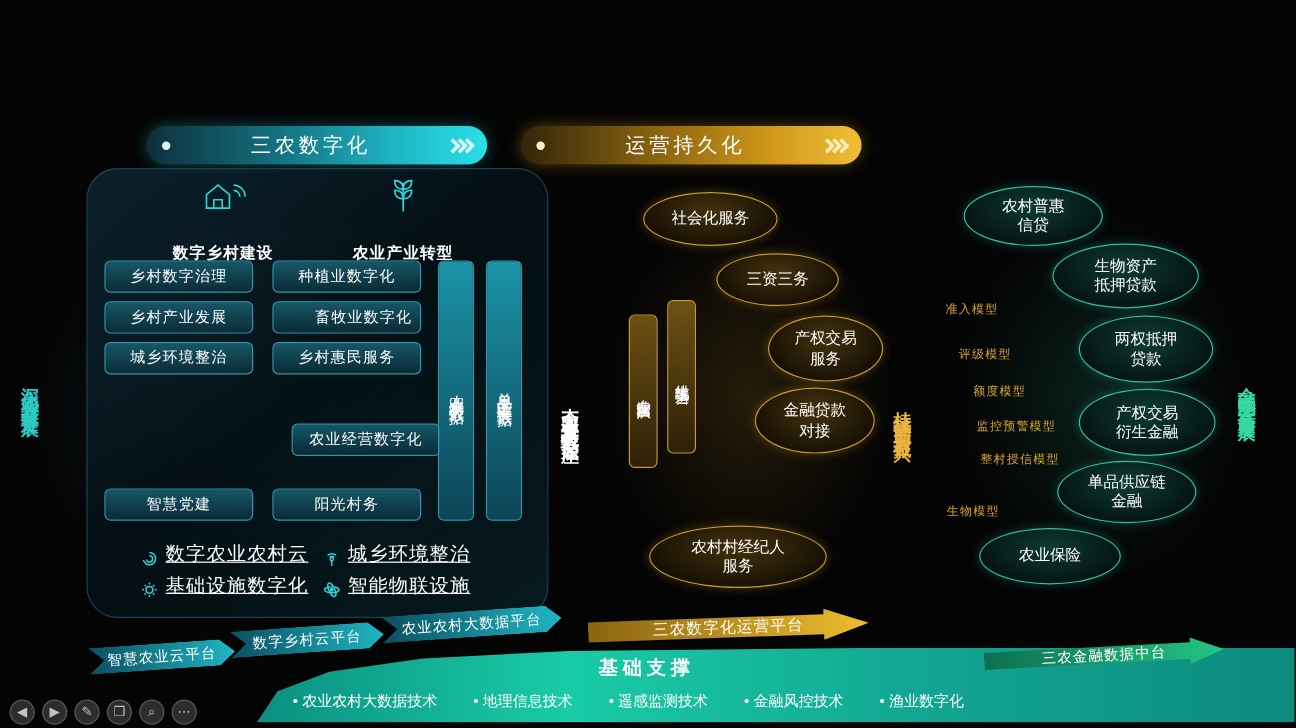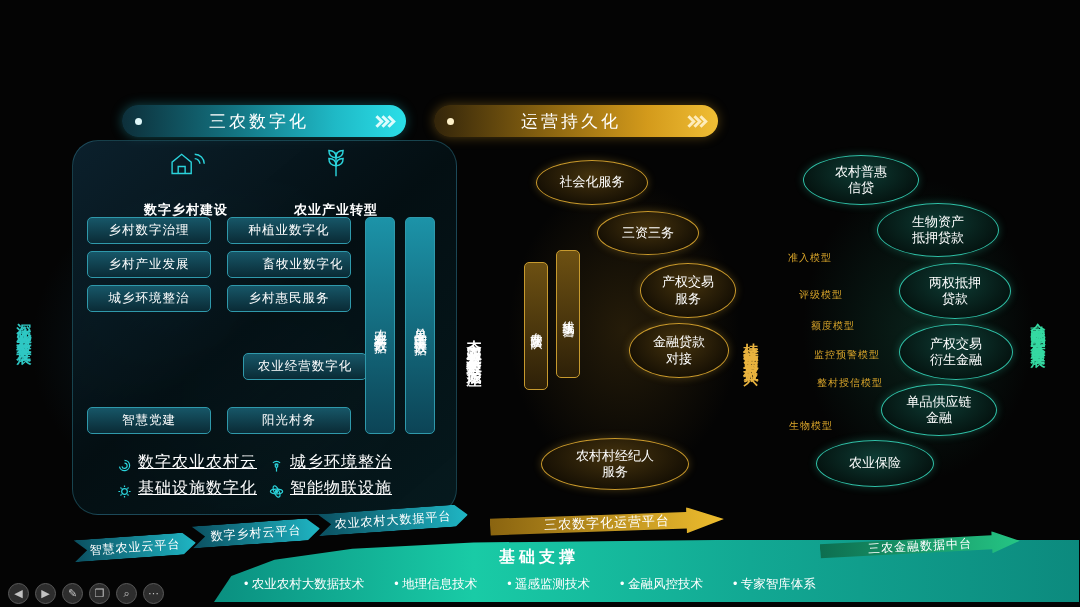--- a/index.html
+++ b/index.html
@@ -229,21 +229,21 @@
     <span>农业保险</span>
     </div>
 
   <div class="foundation">
     <div class="foundation-title">基础支撑</div>
     <div class="foundation-items">
       <span class="f-item">农业农村大数据技术</span>
       <span class="f-item">地理信息技术</span>
       <span class="f-item">遥感监测技术</span>
       <span class="f-item">金融风控技术</span>
-      <span class="f-item">专家智库体系</span>
+      <span class="f-item">渔业数字化</span>
     </div>
   </div>
 
   <div class="ribbon" style="left:74px; top:536px; width:122px; transform:rotate(-4deg);">智慧农业云平台</div>
   <div class="ribbon" style="left:192px; top:522px; width:128px; transform:rotate(-4deg);">数字乡村云平台</div>
   <div class="ribbon" style="left:318px; top:509px; width:150px; transform:rotate(-4deg);">农业农村大数据平台</div>
   <div class="ribbon ribbon-gold" style="left:490px; top:510px; width:234px; transform:rotate(-2deg);">三农数字化运营平台</div>
   <div class="ribbon ribbon-green" style="left:820px; top:535px; width:200px; transform:rotate(-3deg);">三农金融数据中台</div>
 
   <div class="toolbar">

